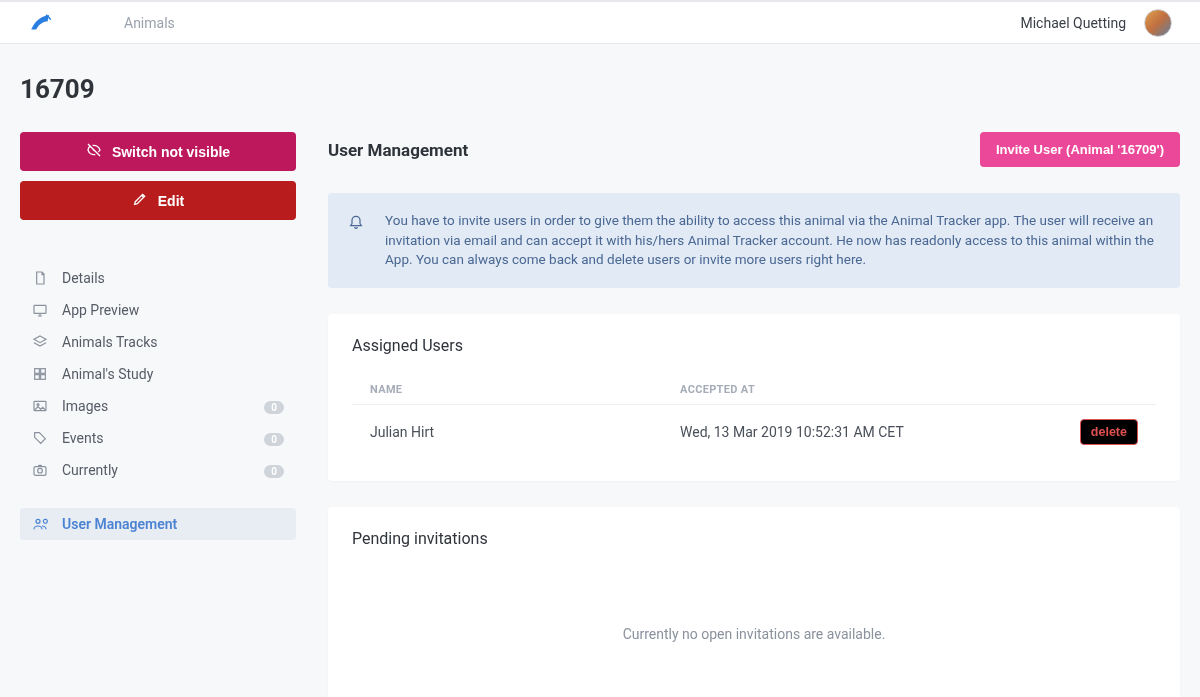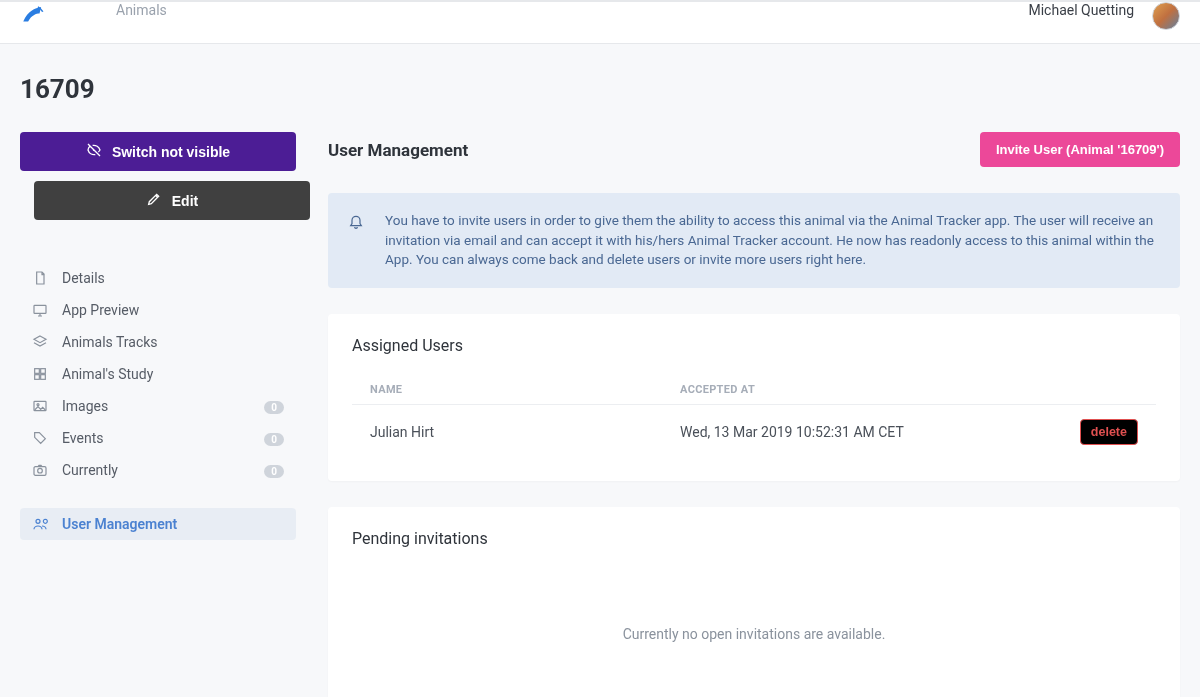--- a/index.html
+++ b/index.html
@@ -1,33 +1,33 @@
 <!DOCTYPE html>
 <html><head>
 <meta charset="utf-8">
 <style>
   * { box-sizing: border-box; margin: 0; padding: 0; }
   body { font-family: -apple-system, BlinkMacSystemFont, "Segoe UI", Roboto, "Helvetica Neue", Arial, sans-serif; background: #f7f8fa; color: #333; font-size: 14px; }
-  .topbar { height: 44px; background: #fff; border-top: 2px solid #e6e8eb; border-bottom: 1px solid #e6e8eb; display: flex; align-items: flex-start; padding: 0 20px; }
+  .topbar { height: 44px; background: #fff; border-top: 2px solid #e6e8eb; border-bottom: 1px solid #e6e8eb; display: flex; align-items: center; padding: 0 28px; }
   .logo { width: 26px; height: 26px; display: flex; align-items: center; justify-content: center; }
   .breadcrumb { margin-left: 70px; color: #9aa2ad; font-size: 14px; }
   .topbar-spacer { flex: 1; }
   .user-name { color: #3a3f47; font-size: 14px; margin-right: 18px; }
   .avatar { width: 28px; height: 28px; border-radius: 50%; background: linear-gradient(135deg,#e0a050,#c07040,#6080a0); border:1px solid #d0d4da; }
 
   .page { padding: 30px 20px 40px 20px; }
   .page-title { font-size: 26px; font-weight: 700; color: #2f343b; margin-bottom: 28px; }
 
   .layout { display: flex; gap: 32px; align-items: flex-start; }
   .sidebar { width: 276px; flex-shrink: 0; }
   .main { flex: 1; min-width: 0; }
 
   .btn { display: flex; align-items: center; justify-content: center; gap: 10px; width: 100%; padding: 10px 0; border-radius: 4px; border: none; font-size: 14px; font-weight: 600; cursor: pointer; }
-  .btn-yellow { background: #4c1d95; color: #fff; }
-  .btn-blue { background: #404040; color: #fff; margin-top: 10px; margin-left: 14px; }
+  .btn-yellow { background: #be185d; color: #fff; }
+  .btn-blue { background: #b91c1c; color: #fff; margin-top: 10px; }
   .btn svg { width: 16px; height: 16px; }
 
   .side-nav { margin-top: 42px; }
   .side-item { display: flex; align-items: flex-end; gap: 14px; padding: 8px 12px; border-radius: 4px; color: #565c66; font-size: 14px; cursor: pointer; }
   .side-item.active { background: #e8edf4; color: #4b82d1; font-weight: 600; }
   .side-item .icon { width: 16px; height: 16px; display:flex; align-items:center; justify-content:center; flex-shrink:0; }
   .side-item .label { flex: 1; }
   .badge { background: #cfd4db; color: #fff; font-size: 10px; font-weight: 700; padding: 1px 7px; border-radius: 9px; min-width: 18px; text-align:center; }
   .side-nav .gap { height: 22px; }
 

